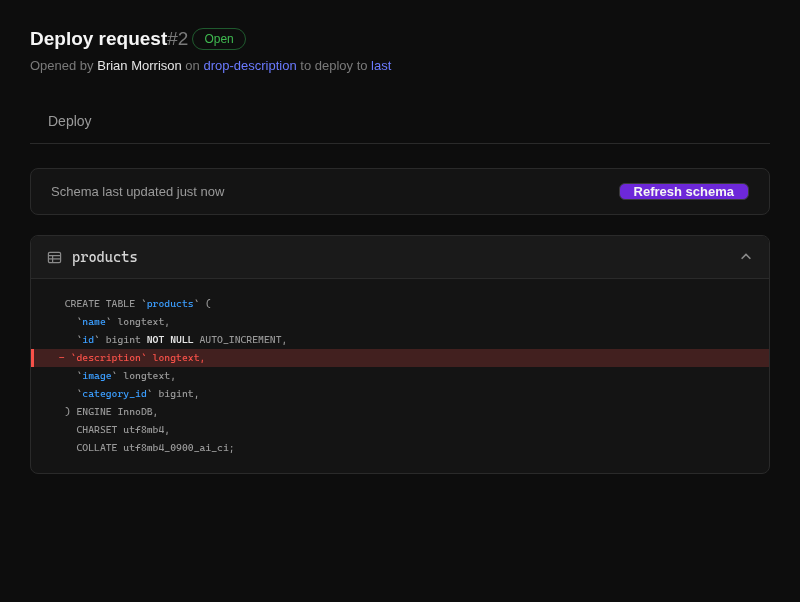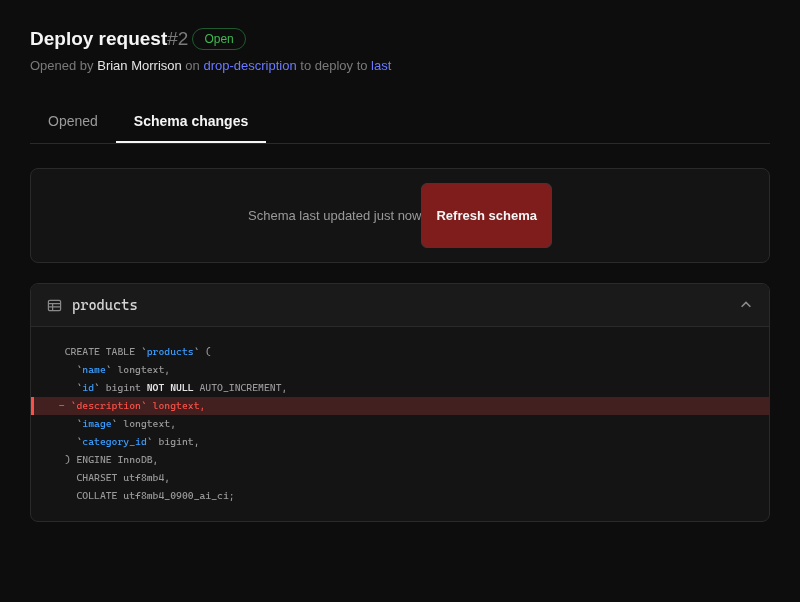--- a/index.html
+++ b/index.html
@@ -92,35 +92,35 @@
 
     .card {
       background-color: #141414;
       border: 1px solid #2a2a2a;
       border-radius: 8px;
       margin-bottom: 20px;
     }
 
     .schema-bar {
       display: flex;
-      justify-content: center;
+      justify-content: space-between;
       align-items: center;
       padding: 14px 20px;
     }
 
     .schema-bar-text {
       font-size: 13px;
       color: #9a9a9a;
     }
 
     .refresh-button {
-      background-color: #7f1d1d;
+      background-color: #6d28d9;
       border: 1px solid #3a3a3a;
       color: #f5f5f5;
-      padding: 24px 14px;
+      padding: 0 14px;
       border-radius: 6px;
       font-size: 13px;
       font-weight: 600;
       cursor: pointer;
     }
 
     .diff-card {
       background-color: #141414;
       border: 1px solid #2a2a2a;
       border-radius: 8px;
@@ -199,22 +199,21 @@
       <span class="title">Deploy request</span>
       <span class="request-number">#2</span>
       <span class="status-badge">Open</span>
     </div>
     <div class="subheader">
       <span>Opened by </span><span class="author">Brian Morrison</span><span> on </span><span class="branch-link">drop-description</span><span> to deploy to </span><span class="branch-link">last</span>
     </div>
   </div>
 
   <div class="tabs">
-    <div class="tab">Opened</div>
-    <div class="tab active">Schema changes</div>
+    <div class="tab">Deploy</div>
   </div>
 
   <div class="card">
     <div class="schema-bar">
       <div class="schema-bar-text">Schema last updated just now</div>
       <button class="refresh-button">Refresh schema</button>
     </div>
   </div>
 
   <div class="diff-card">

